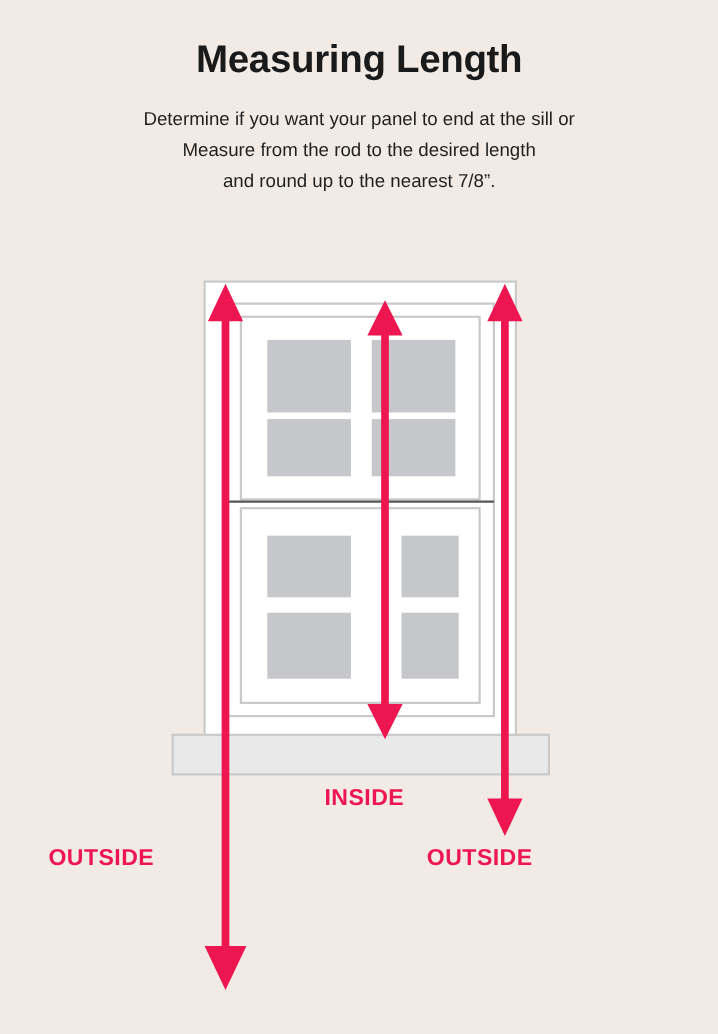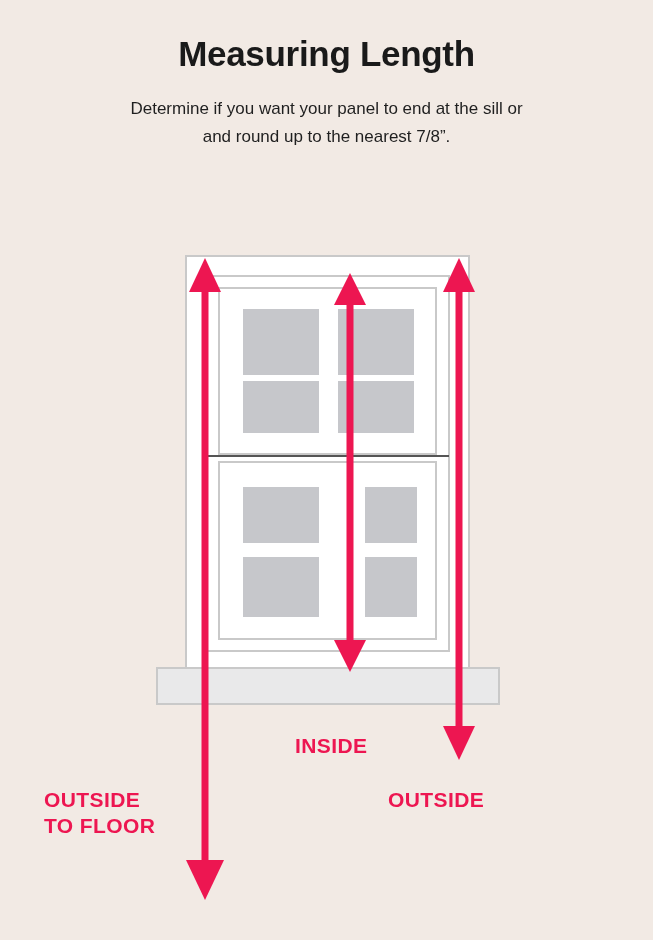--- a/index.html
+++ b/index.html
@@ -50,21 +50,20 @@
     width: 653px;
     height: 940px;
   }
   .label {
     position: absolute;
     font-size: 21px;
     font-weight: bold;
     color: #ed1651;
     letter-spacing: 0.4px;
     white-space: nowrap;
-    margin-top: 20px;
   }
   .label-inside {
     left: 295px;
     top: 714px;
   }
   .label-outside {
     left: 388px;
     top: 768px;
   }
   .label-outside-floor {
@@ -76,20 +75,21 @@
 </style>
 </head>
 <body>
 
 <div class="page">
 
   <div class="title">Measuring Length</div>
 
   <div class="subtitle">
     <div>Determine if you want your panel to end at the sill or</div>
+    <div>Measure from the rod to the desired length</div>
     <div>and round up to the nearest 7/8”.</div>
   </div>
 
   <svg class="diagram" viewBox="0 0 653 940">
 
     <g>
       <rect x="186" y="256" width="283" height="415" fill="#ffffff" stroke="#c9c9c9" stroke-width="2"></rect>
       <rect x="206" y="276" width="243" height="375" fill="#ffffff" stroke="#c9c9c9" stroke-width="2"></rect>
 
       <rect x="219" y="288" width="217" height="166" fill="#ffffff" stroke="#c9c9c9" stroke-width="2"></rect>
@@ -142,16 +142,15 @@
       <line x1="205" y1="283" x2="205" y2="875" stroke="#ed1651" stroke-width="7"></line>
       <polygon points="205,258 221,292 189,292" fill="#ed1651"></polygon>
       <polygon points="205,900 224,860 186,860" fill="#ed1651"></polygon>
     </g>
   </svg>
 
   <div class="label label-inside">INSIDE</div>
   <div class="label label-outside">OUTSIDE</div>
   <div class="label label-outside-floor">
     <div>OUTSIDE</div>
-    <div>TO FLOOR</div>
   </div>
 
 </div>
 
 </body></html>

